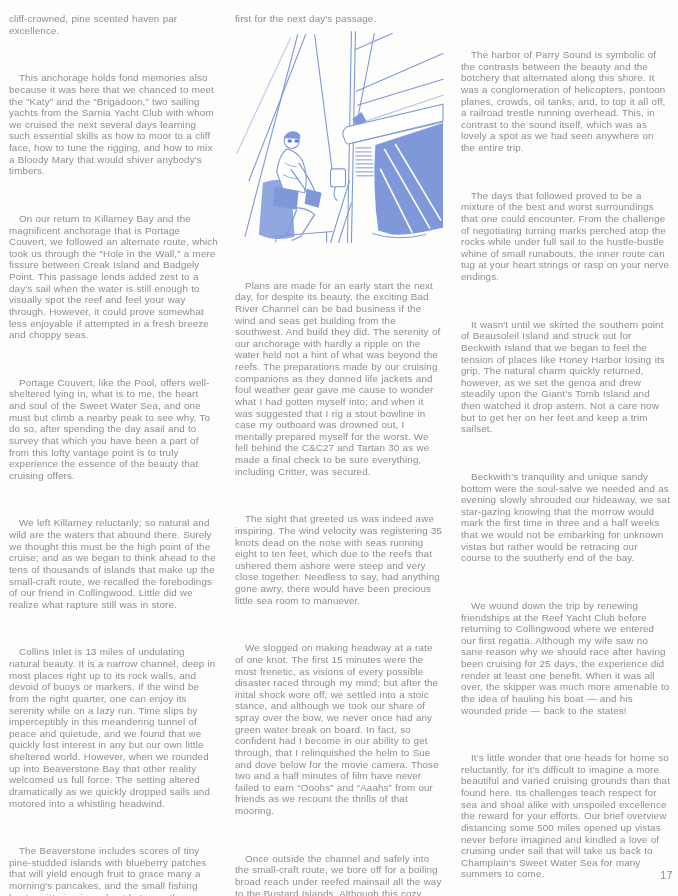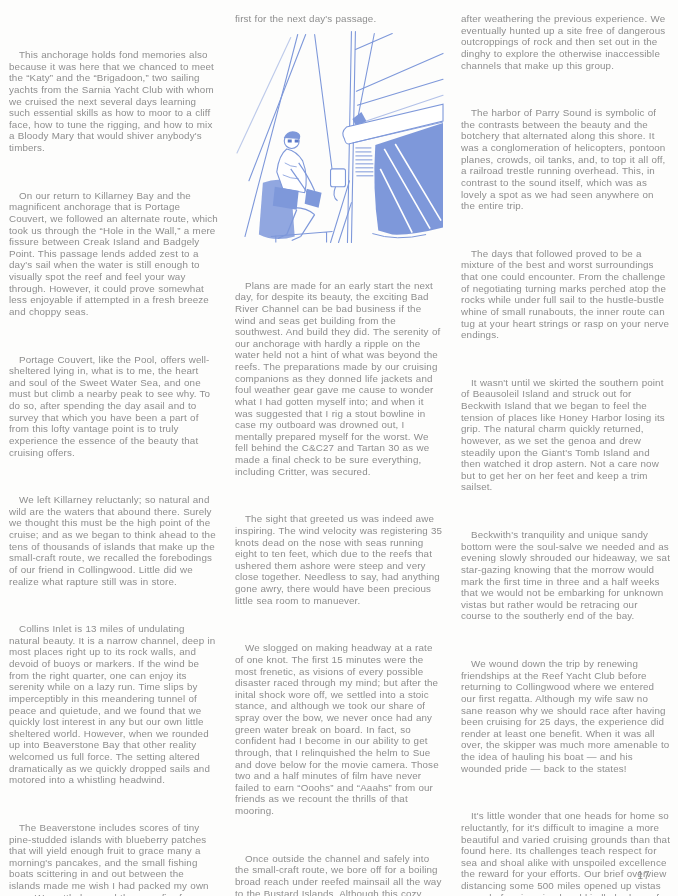--- a/index.html
+++ b/index.html
@@ -24,31 +24,32 @@
     text-align:left;
     word-spacing:0.4px;
   }
   .col p.ind{text-indent:10px;margin-top:36px;}
   .illu-wrap{
     width:209px;height:214px;
     margin:5px 0 7px 0;
   }
   .illu-wrap svg{width:100%;height:100%;display:block;}
   .pagenum{
-    position:absolute;right:28px;bottom:15px;
+    position:absolute;right:5px;bottom:15px;
     font-size:10.5px;color:#8a8a8a;letter-spacing:0.5px;
   }
 </style>
 </head>
 <body>
 
 <div class="page">
   <div class="cols">
 
     <div class="col">
+      <p>cliff-crowned, pine scented haven par excellence.</p>
       <p class="ind">This anchorage holds fond memories also because it was here that we chanced to meet the “Katy” and the “Brigadoon,” two sailing yachts from the Sarnia Yacht Club with whom we cruised the next several days learning such essential skills as how to moor to a cliff face, how to tune the rigging, and how to mix a Bloody Mary that would shiver anybody's timbers.</p>
       <p class="ind">On our return to Killarney Bay and the magnificent anchorage that is Portage Couvert, we followed an alternate route, which took us through the “Hole in the Wall,” a mere fissure between Creak Island and Badgely Point. This passage lends added zest to a day's sail when the water is still enough to visually spot the reef and feel your way through. However, it could prove somewhat less enjoyable if attempted in a fresh breeze and choppy seas.</p>
       <p class="ind">Portage Couvert, like the Pool, offers well-sheltered lying in, what is to me, the heart and soul of the Sweet Water Sea, and one must but climb a nearby peak to see why. To do so, after spending the day asail and to survey that which you have been a part of from this lofty vantage point is to truly experience the essence of the beauty that cruising offers.</p>
       <p class="ind">We left Killarney reluctanly; so natural and wild are the waters that abound there. Surely we thought this must be the high point of the cruise; and as we began to think ahead to the tens of thousands of islands that make up the small-craft route, we recalled the forebodings of our friend in Collingwood. Little did we realize what rapture still was in store.</p>
       <p class="ind">Collins Inlet is 13 miles of undulating natural beauty. It is a narrow channel, deep in most places right up to its rock walls, and devoid of buoys or markers. If the wind be from the right quarter, one can enjoy its serenity while on a lazy run. Time slips by imperceptibly in this meandering tunnel of peace and quietude, and we found that we quickly lost interest in any but our own little sheltered world. However, when we rounded up into Beaverstone Bay that other reality welcomed us full force. The setting altered dramatically as we quickly dropped sails and motored into a whistling headwind.</p>
       <p class="ind">The Beaverstone includes scores of tiny pine-studded islands with blueberry patches that will yield enough fruit to grace many a morning's pancakes, and the small fishing boats scittering in and out between the islands made me wish I had packed my own gear. We settled around the campfire for dinner having met the “Katy” and “Brigadoon” at Barto Island, and the conversation flowed from the Great Lakes racing circuit to</p>
     </div>
 
     <div class="col">
       <p>first for the next day's passage.</p>
@@ -115,21 +116,20 @@
         </svg>
       </div>
 
       <p class="ind">Plans are made for an early start the next day, for despite its beauty, the exciting Bad River Channel can be bad business if the wind and seas get building from the southwest. And build they did. The serenity of our anchorage with hardly a ripple on the water held not a hint of what was beyond the reefs. The preparations made by our cruising companions as they donned life jackets and foul weather gear gave me cause to wonder what I had gotten myself into; and when it was suggested that I rig a stout bowline in case my outboard was drowned out, I mentally prepared myself for the worst. We fell behind the C&amp;C27 and Tartan 30 as we made a final check to be sure everything, including Critter, was secured.</p>
       <p class="ind">The sight that greeted us was indeed awe inspiring. The wind velocity was registering 35 knots dead on the nose with seas running eight to ten feet, which due to the reefs that ushered them ashore were steep and very close together. Needless to say, had anything gone awry, there would have been precious little sea room to manuever.</p>
       <p class="ind">We slogged on making headway at a rate of one knot. The first 15 minutes were the most frenetic, as visions of every possible disaster raced through my mind; but after the inital shock wore off, we settled into a stoic stance, and although we took our share of spray over the bow, we never once had any green water break on board. In fact, so confident had I become in our ability to get through, that I relinquished the helm to Sue and dove below for the movie camera. Those two and a half minutes of film have never failed to earn “Ooohs” and “Aaahs” from our friends as we recount the thrills of that mooring.</p>
       <p class="ind">Once outside the channel and safely into the small-craft route, we bore off for a boiling broad reach under reefed mainsail all the way to the Bustard Islands. Although this cozy cache of islands possesses a charm all its own, it nevertheless seemed anticlimactic</p>
     </div>
 
     <div class="col">
-      <p>after weathering the previous experience. We eventually hunted up a site free of dangerous outcroppings of rock and then set out in the dinghy to explore the otherwise inaccessible channels that make up this group.</p>
       <p class="ind">The harbor of Parry Sound is symbolic of the contrasts between the beauty and the botchery that alternated along this shore. It was a conglomeration of helicopters, pontoon planes, crowds, oil tanks, and, to top it all off, a railroad trestle running overhead. This, in contrast to the sound itself, which was as lovely a spot as we had seen anywhere on the entire trip.</p>
       <p class="ind">The days that followed proved to be a mixture of the best and worst surroundings that one could encounter. From the challenge of negotiating turning marks perched atop the rocks while under full sail to the hustle-bustle whine of small runabouts, the inner route can tug at your heart strings or rasp on your nerve endings.</p>
       <p class="ind">It wasn't until we skirted the southern point of Beausoleil Island and struck out for Beckwith Island that we began to feel the tension of places like Honey Harbor losing its grip. The natural charm quickly returned, however, as we set the genoa and drew steadily upon the Giant's Tomb Island and then watched it drop astern. Not a care now but to get her on her feet and keep a trim sailset.</p>
       <p class="ind">Beckwith's tranquility and unique sandy bottom were the soul-salve we needed and as evening slowly shrouded our hideaway, we sat star-gazing knowing that the morrow would mark the first time in three and a half weeks that we would not be embarking for unknown vistas but rather would be retracing our course to the southerly end of the bay.</p>
       <p class="ind">We wound down the trip by renewing friendships at the Reef Yacht Club before returning to Collingwood where we entered our first regatta. Although my wife saw no sane reason why we should race after having been cruising for 25 days, the experience did render at least one benefit. When it was all over, the skipper was much more amenable to the idea of hauling his boat — and his wounded pride — back to the states!</p>
       <p class="ind">It's little wonder that one heads for home so reluctantly, for it's difficult to imagine a more beautiful and varied cruising grounds than that found here. Its challenges teach respect for sea and shoal alike with unspoiled excellence the reward for your efforts. Our brief overview distancing some 500 miles opened up vistas never before imagined and kindled a love of cruising under sail that will take us back to Champlain's Sweet Water Sea for many summers to come.</p>
     </div>
 
   </div>
 

